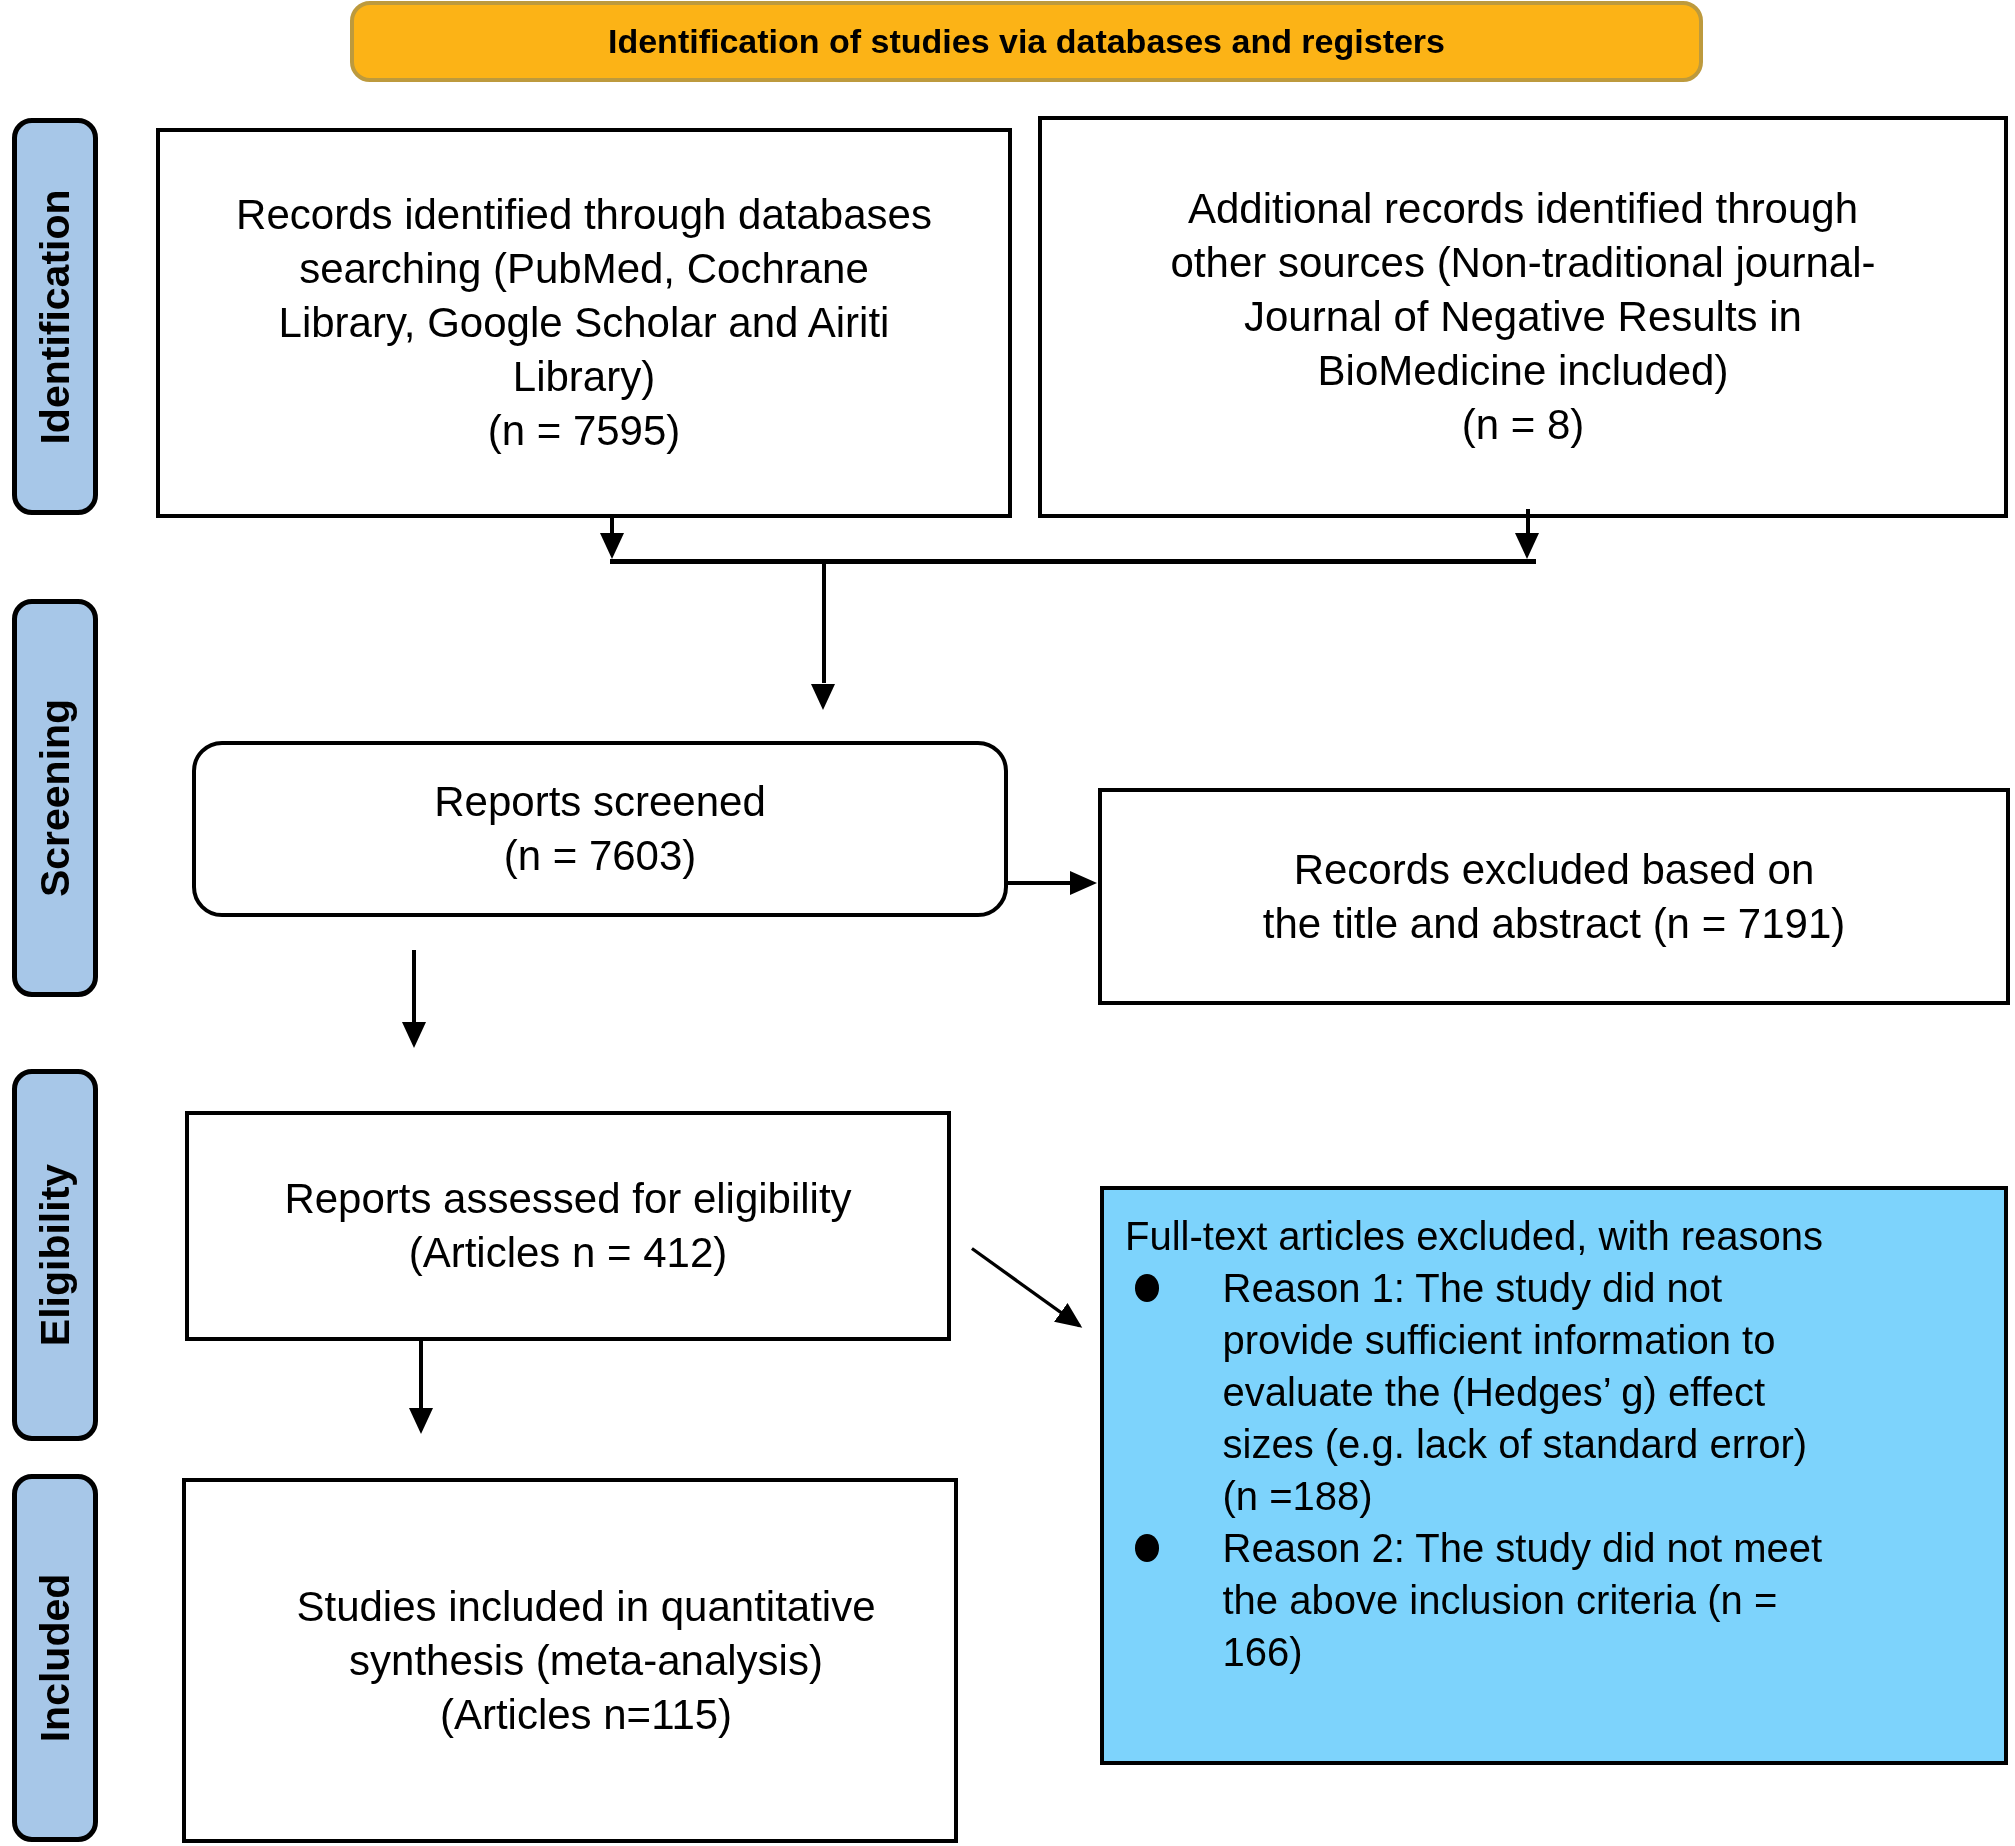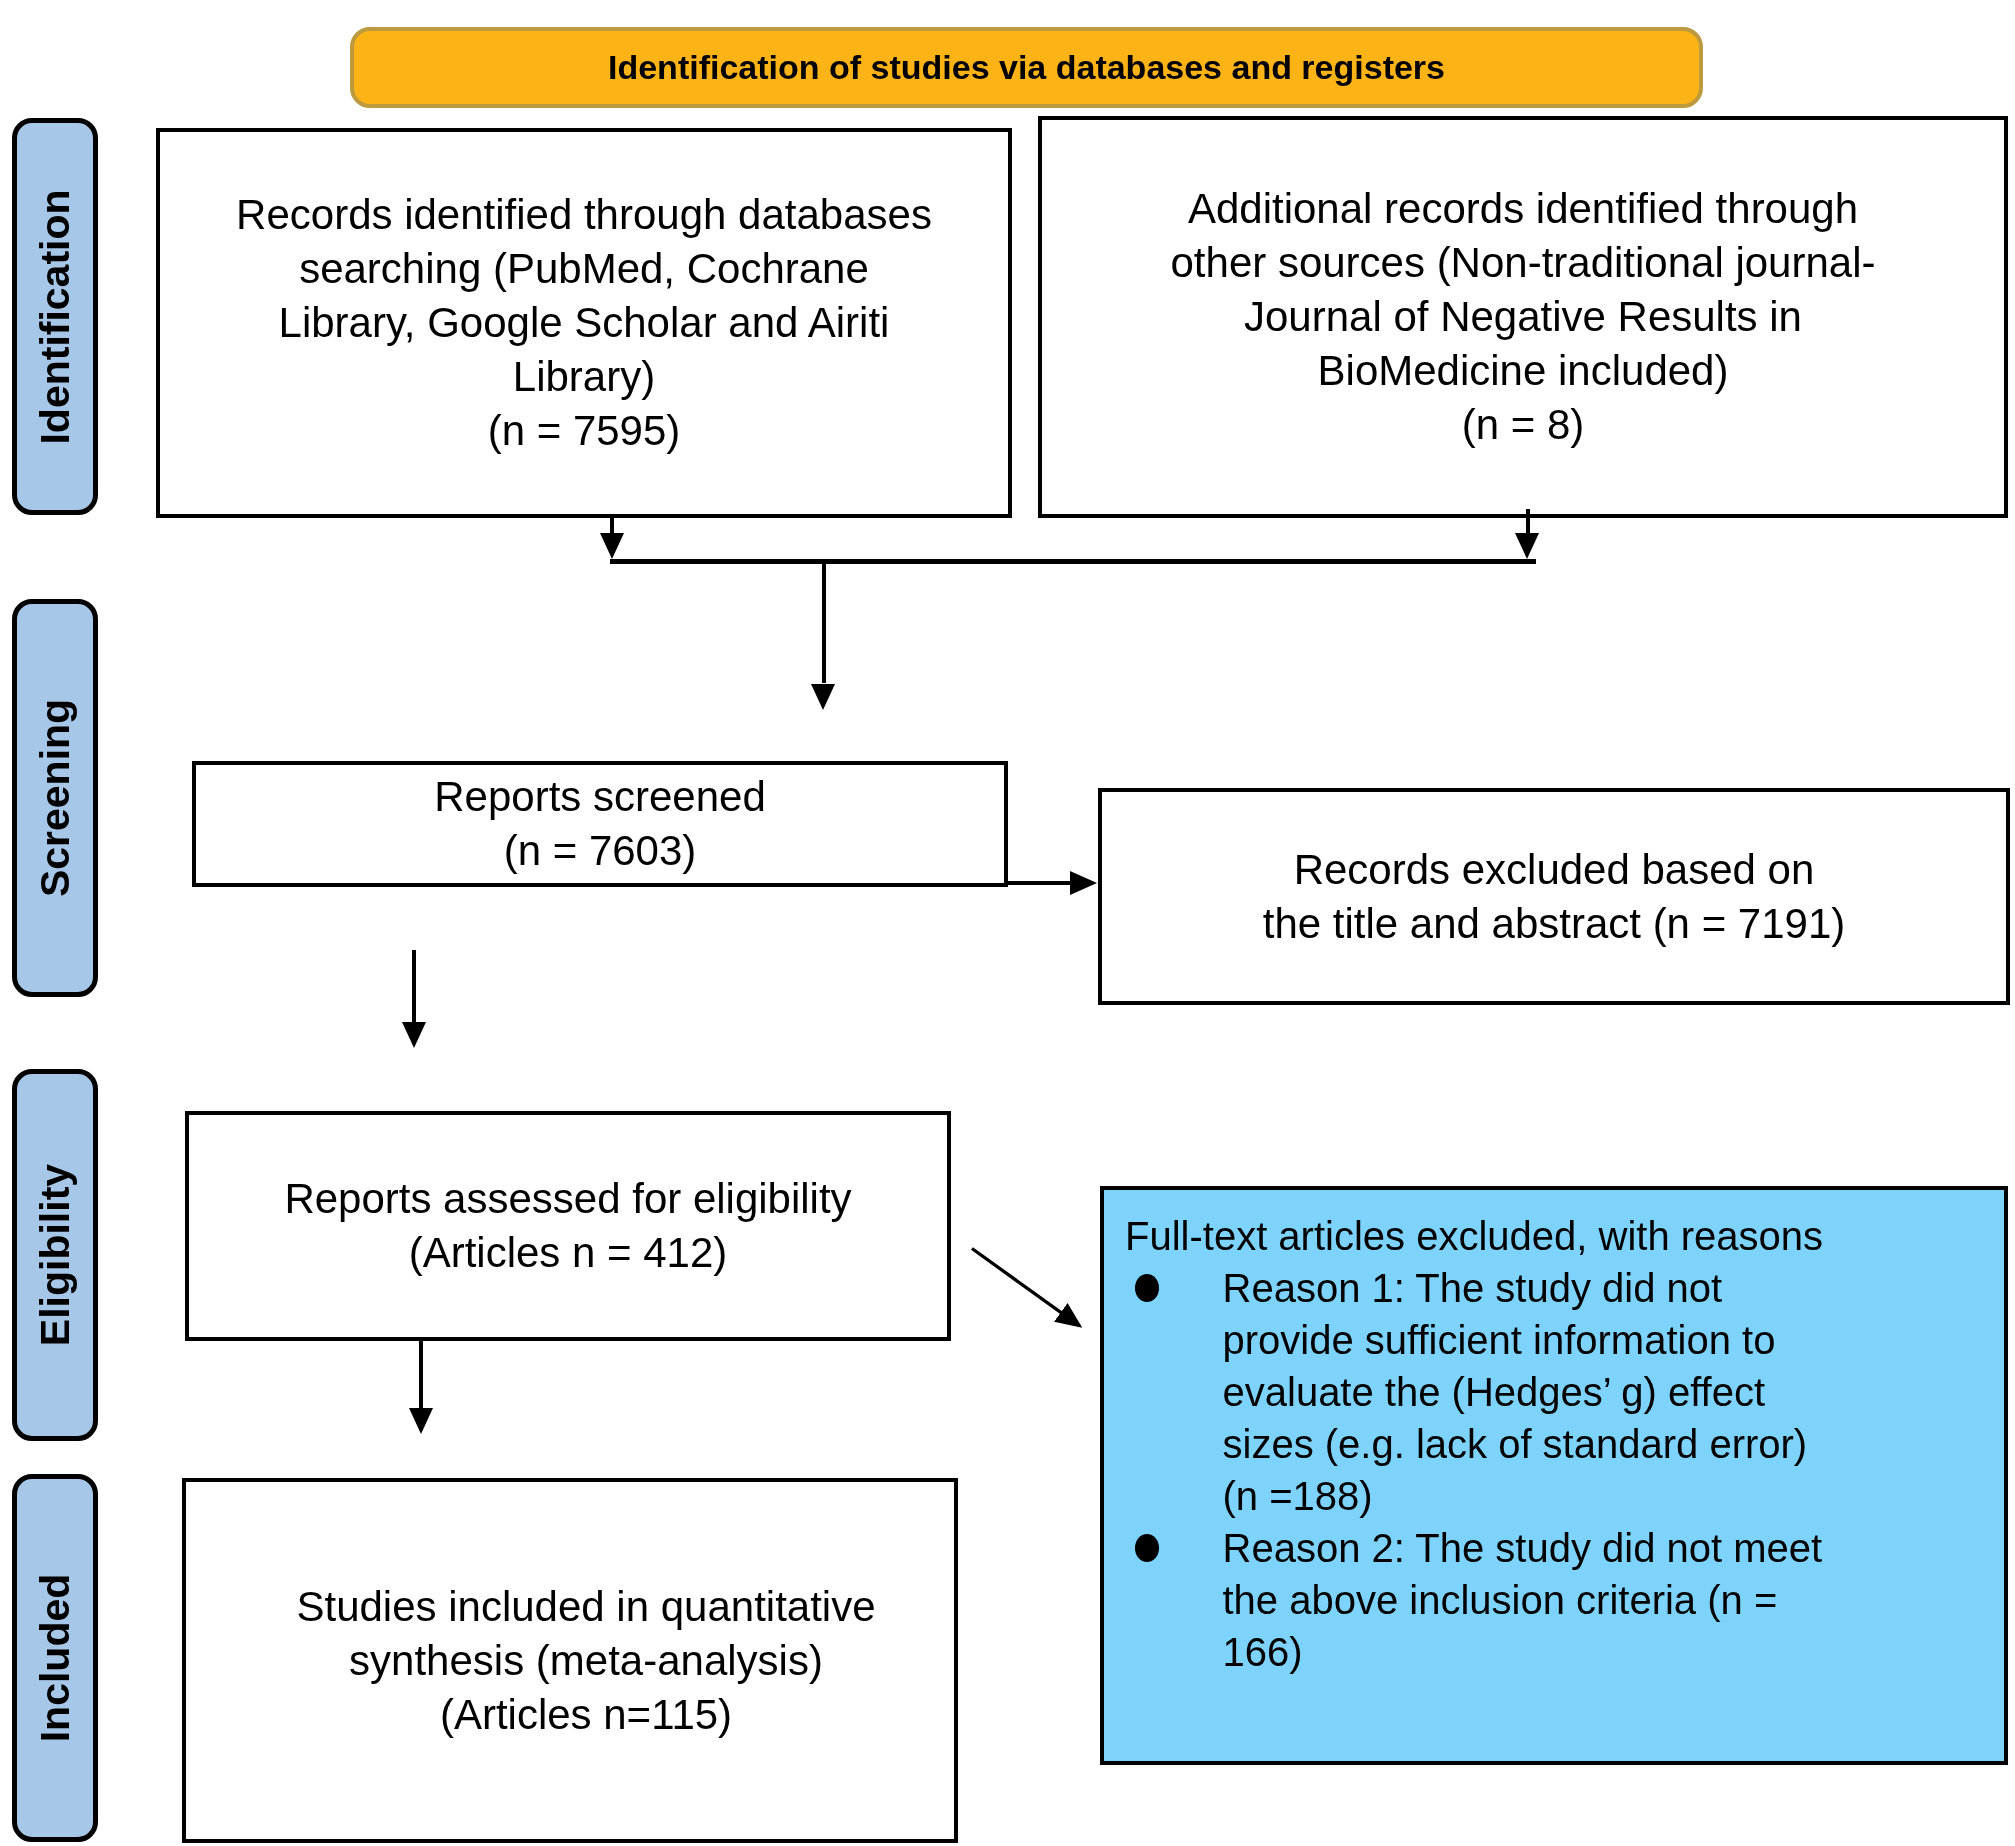--- a/index.html
+++ b/index.html
@@ -1,21 +1,21 @@
 <!DOCTYPE html>
 <html style="--banner-bg: #FCB316; --banner-border: #BD9A3D; --stage-bg: #A7C7E8; --stage-border: #000000; --box-border: #000000; --arrow: #000000;font-size:7.6px"><head>
 <meta charset="utf-8">
 <style>
   html,body{margin:0;padding:0;background:#ffffff;}
   body{font-family:"Liberation Sans","DejaVu Sans",sans-serif;color:#000;}
   .canvas{position:relative;width:2015px;height:1846px;background:#fff;overflow:hidden;}
 
   
   .banner{
-    position:absolute;left:350px;top:27px;width:1353px;height:81px;
+    position:absolute;left:350px;top:1px;width:1353px;height:81px;
     background:var(--banner-bg,#FCB316);
     border:4.3px solid var(--banner-border,#BD9A3D);
     border-radius:20px;
     display:flex;align-items:center;justify-content:center;
     font-size:34px;font-weight:bold;text-align:center;
     box-sizing:border-box;
   }
 
   
   .stage{
@@ -38,21 +38,21 @@
   .box{
     position:absolute;background:#fff;
     border:4.7px solid var(--box-border,#000);
     box-sizing:border-box;
     display:flex;align-items:center;justify-content:center;
     font-size:42px;line-height:54px;text-align:center;
   }
   .box-text{white-space:pre-line;}
   .box-records-identified{left:156px;top:128px;width:856px;height:390px;}
   .box-additional-records{left:1038px;top:116px;width:970px;height:402px;}
-  .box-reports-screened{left:192px;top:761px;width:816px;height:126px;}
+  .box-reports-screened{left:192px;top:741px;width:816px;height:176px;border-radius:30px;}
   .box-records-excluded{left:1098px;top:788px;width:912px;height:217px;}
   .box-reports-assessed{left:185px;top:1111px;width:766px;height:230px;}
   .box-studies-included{left:182px;top:1478px;width:776px;height:365px;padding-left:32px;}
 
   
   .box-fulltext-excluded{
     position:absolute;left:1100px;top:1186px;width:908px;height:579px;
     background:#7dd3fc;border:4.7px solid var(--box-border,#000);box-sizing:border-box;
     padding:20px 14px 0 21px;
     font-size:40px;line-height:52px;text-align:left;

